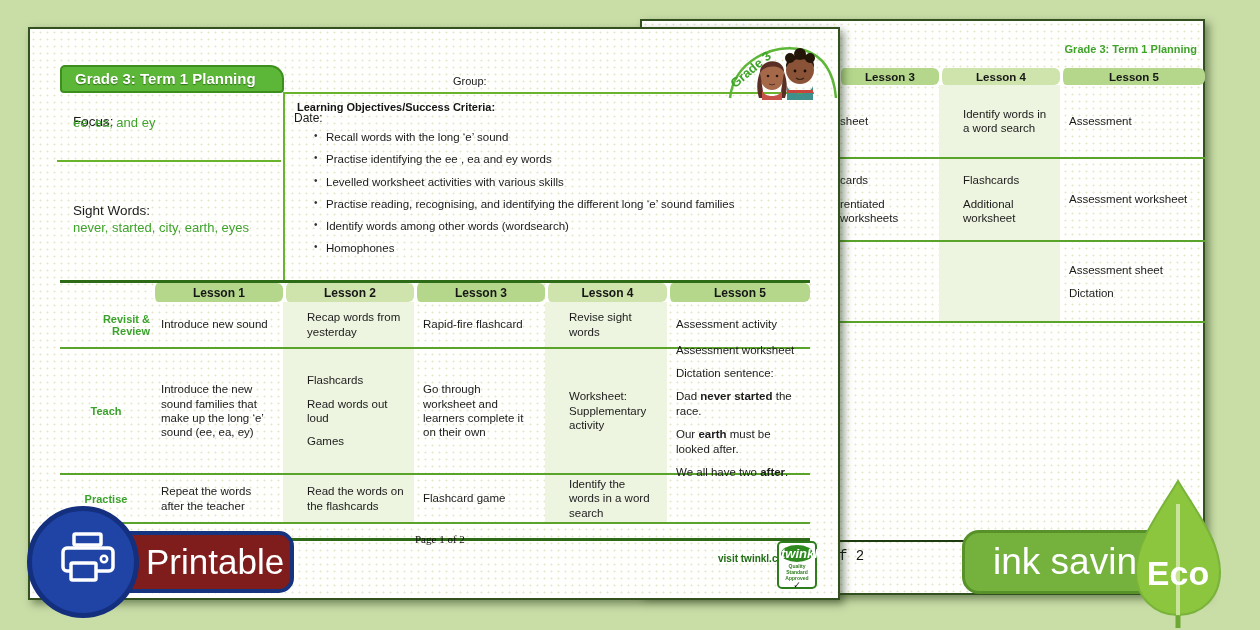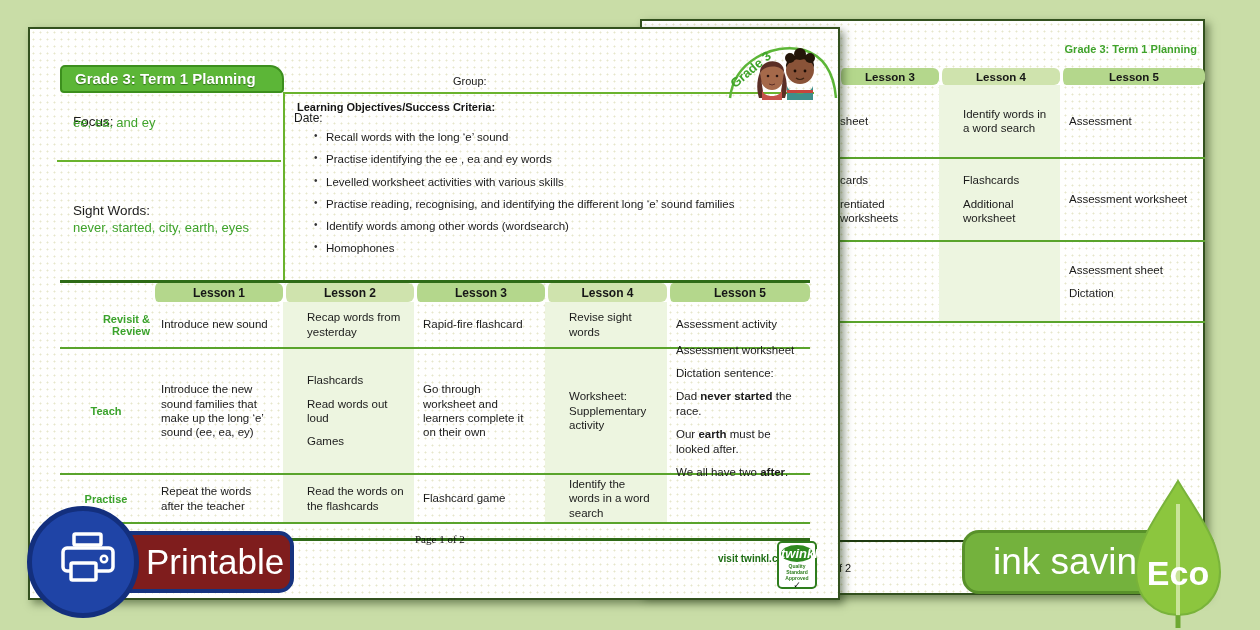--- a/index.html
+++ b/index.html
@@ -92,21 +92,21 @@
   .p2-table {
     position:absolute; left:196px; top:47px; width:367px;
     display:grid;
     grid-template-columns:101px 121px 145px;
     grid-template-rows:17px 74px 83px 81px;
   }
   .p2-table .t-head { font-size:11.5px; }
   .p2-table .t-cell { font-size:11.5px; }
   .p2-cut { padding-left:2px !important; padding-right:10px; }
   .p2-footer-rule { position:absolute; left:196px; top:519px; width:367px; height:2px; background:#1f3b10; }
-  .p2-footer-text { position:absolute; left:197px; top:527px; font-size:11px; color:#111; font-family:Liberation Sans, sans-serif;margin-top:14px; }
+  .p2-footer-text { position:absolute; left:197px; top:527px; font-size:14px; color:#111; font-family:Liberation Mono, monospace; }
 
   
   .printable-badge { position:absolute; left:0; top:0; z-index:5; }
   .print-circle {
     position:absolute; left:27px; top:506px; width:112px; height:112px;
     background:#1f44a6; border:5px solid #132f7d; border-radius:50%; z-index:6;
   }
   .print-pill {
     position:absolute; left:36px; top:531px; width:258px; height:62px;
     background:#7f1d1d; border:4px solid #16337f; border-radius:15px; z-index:5;

